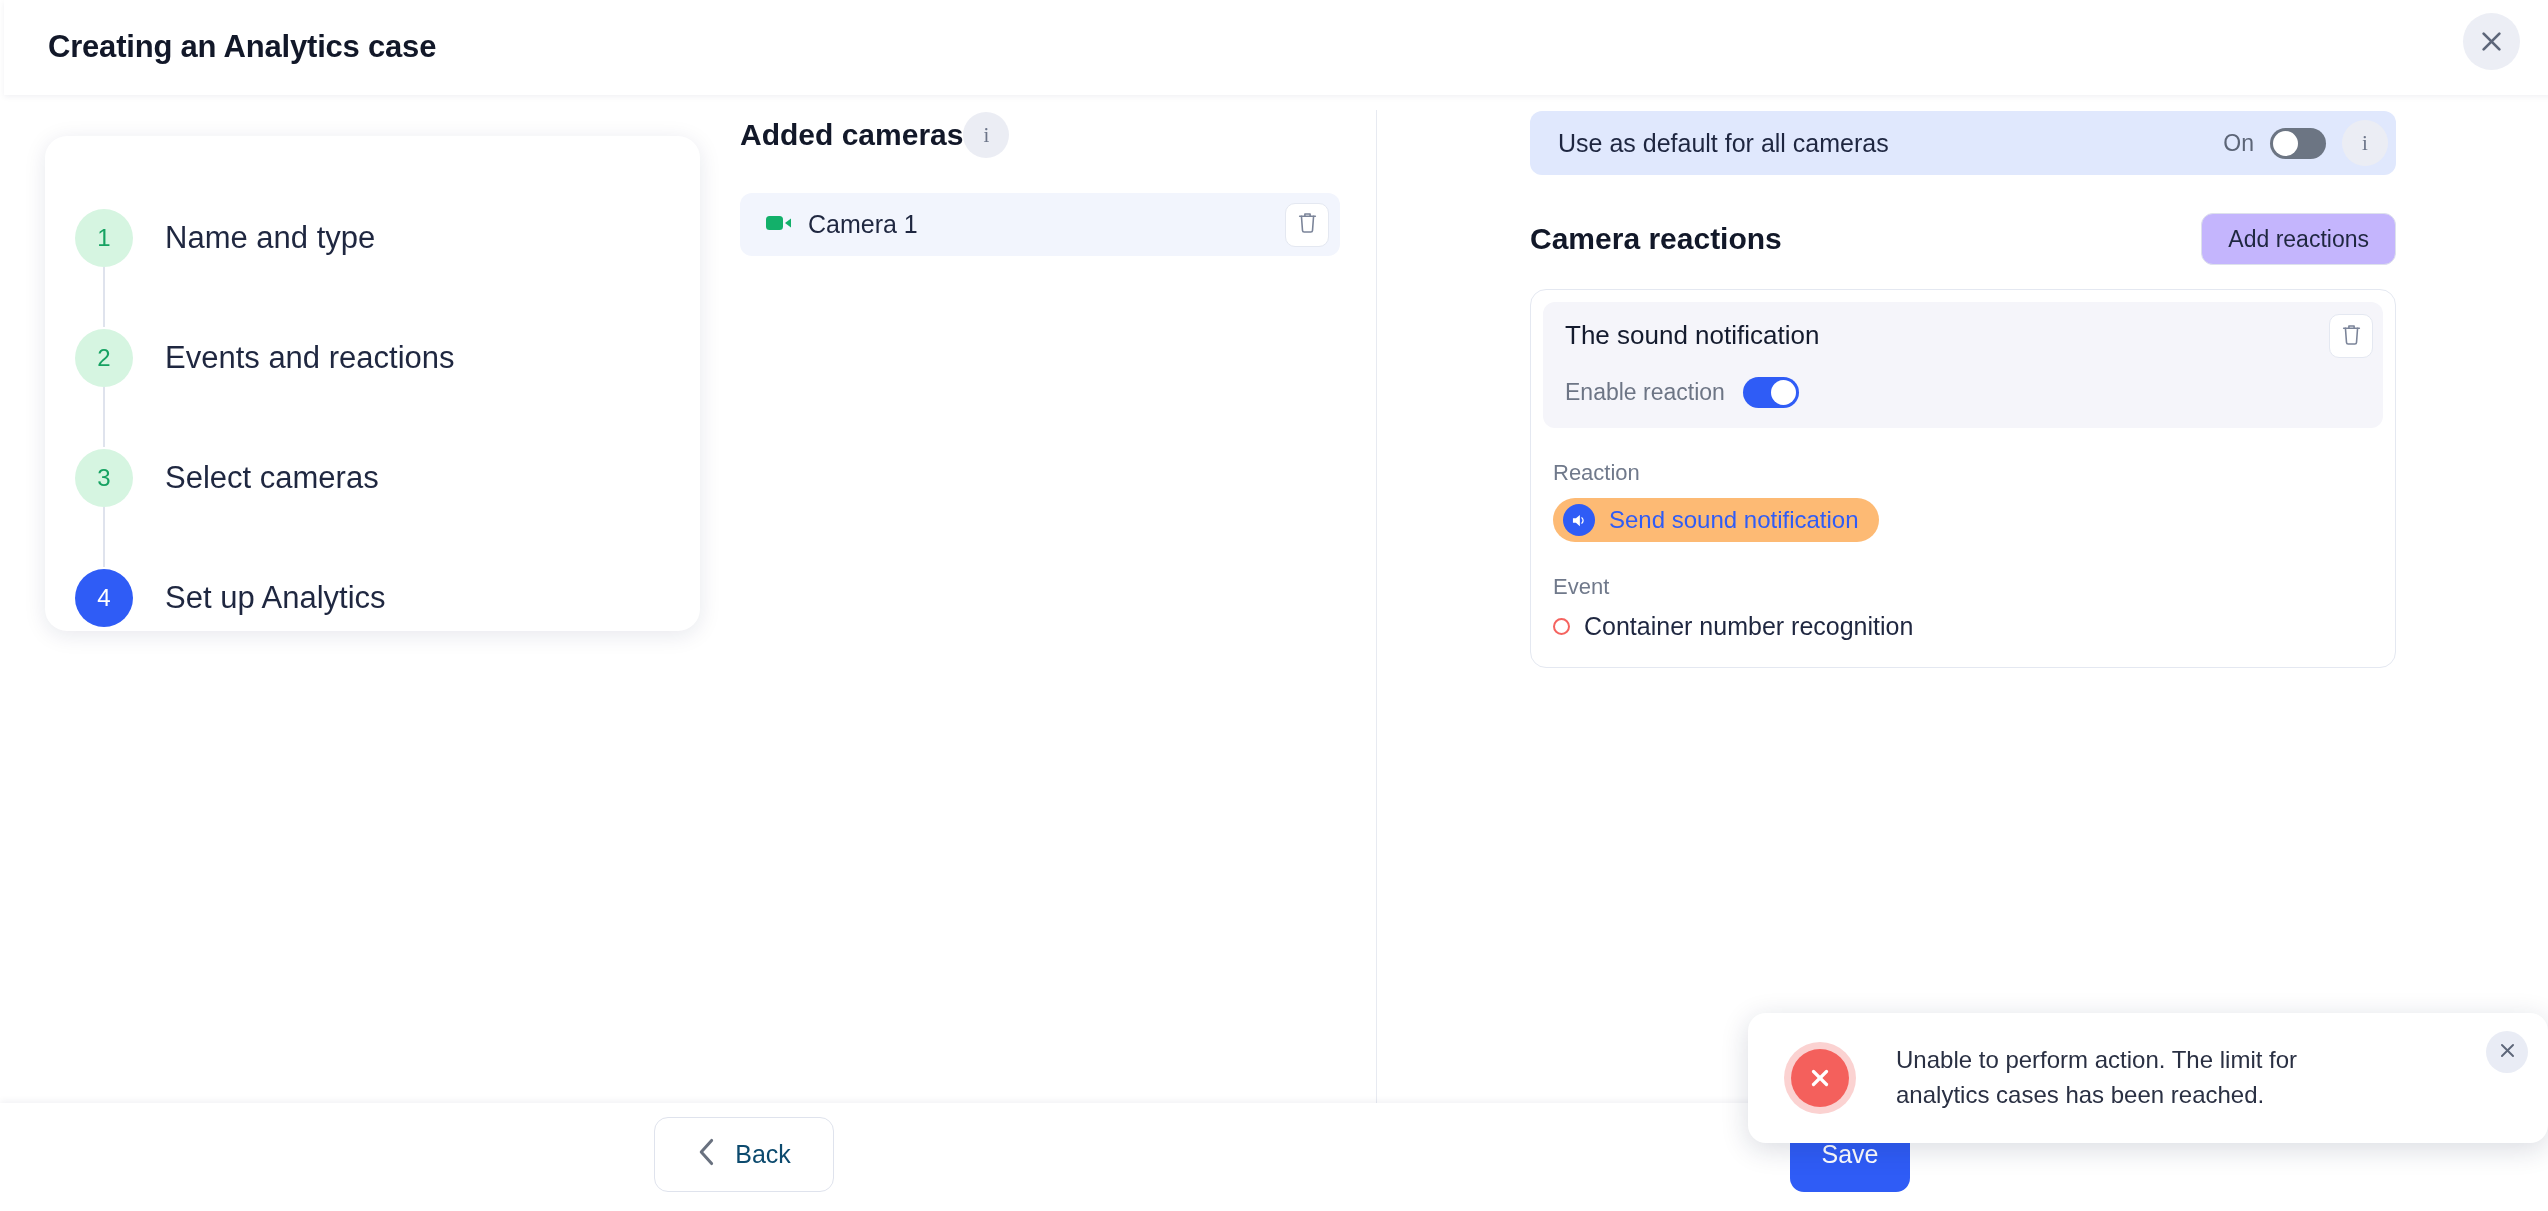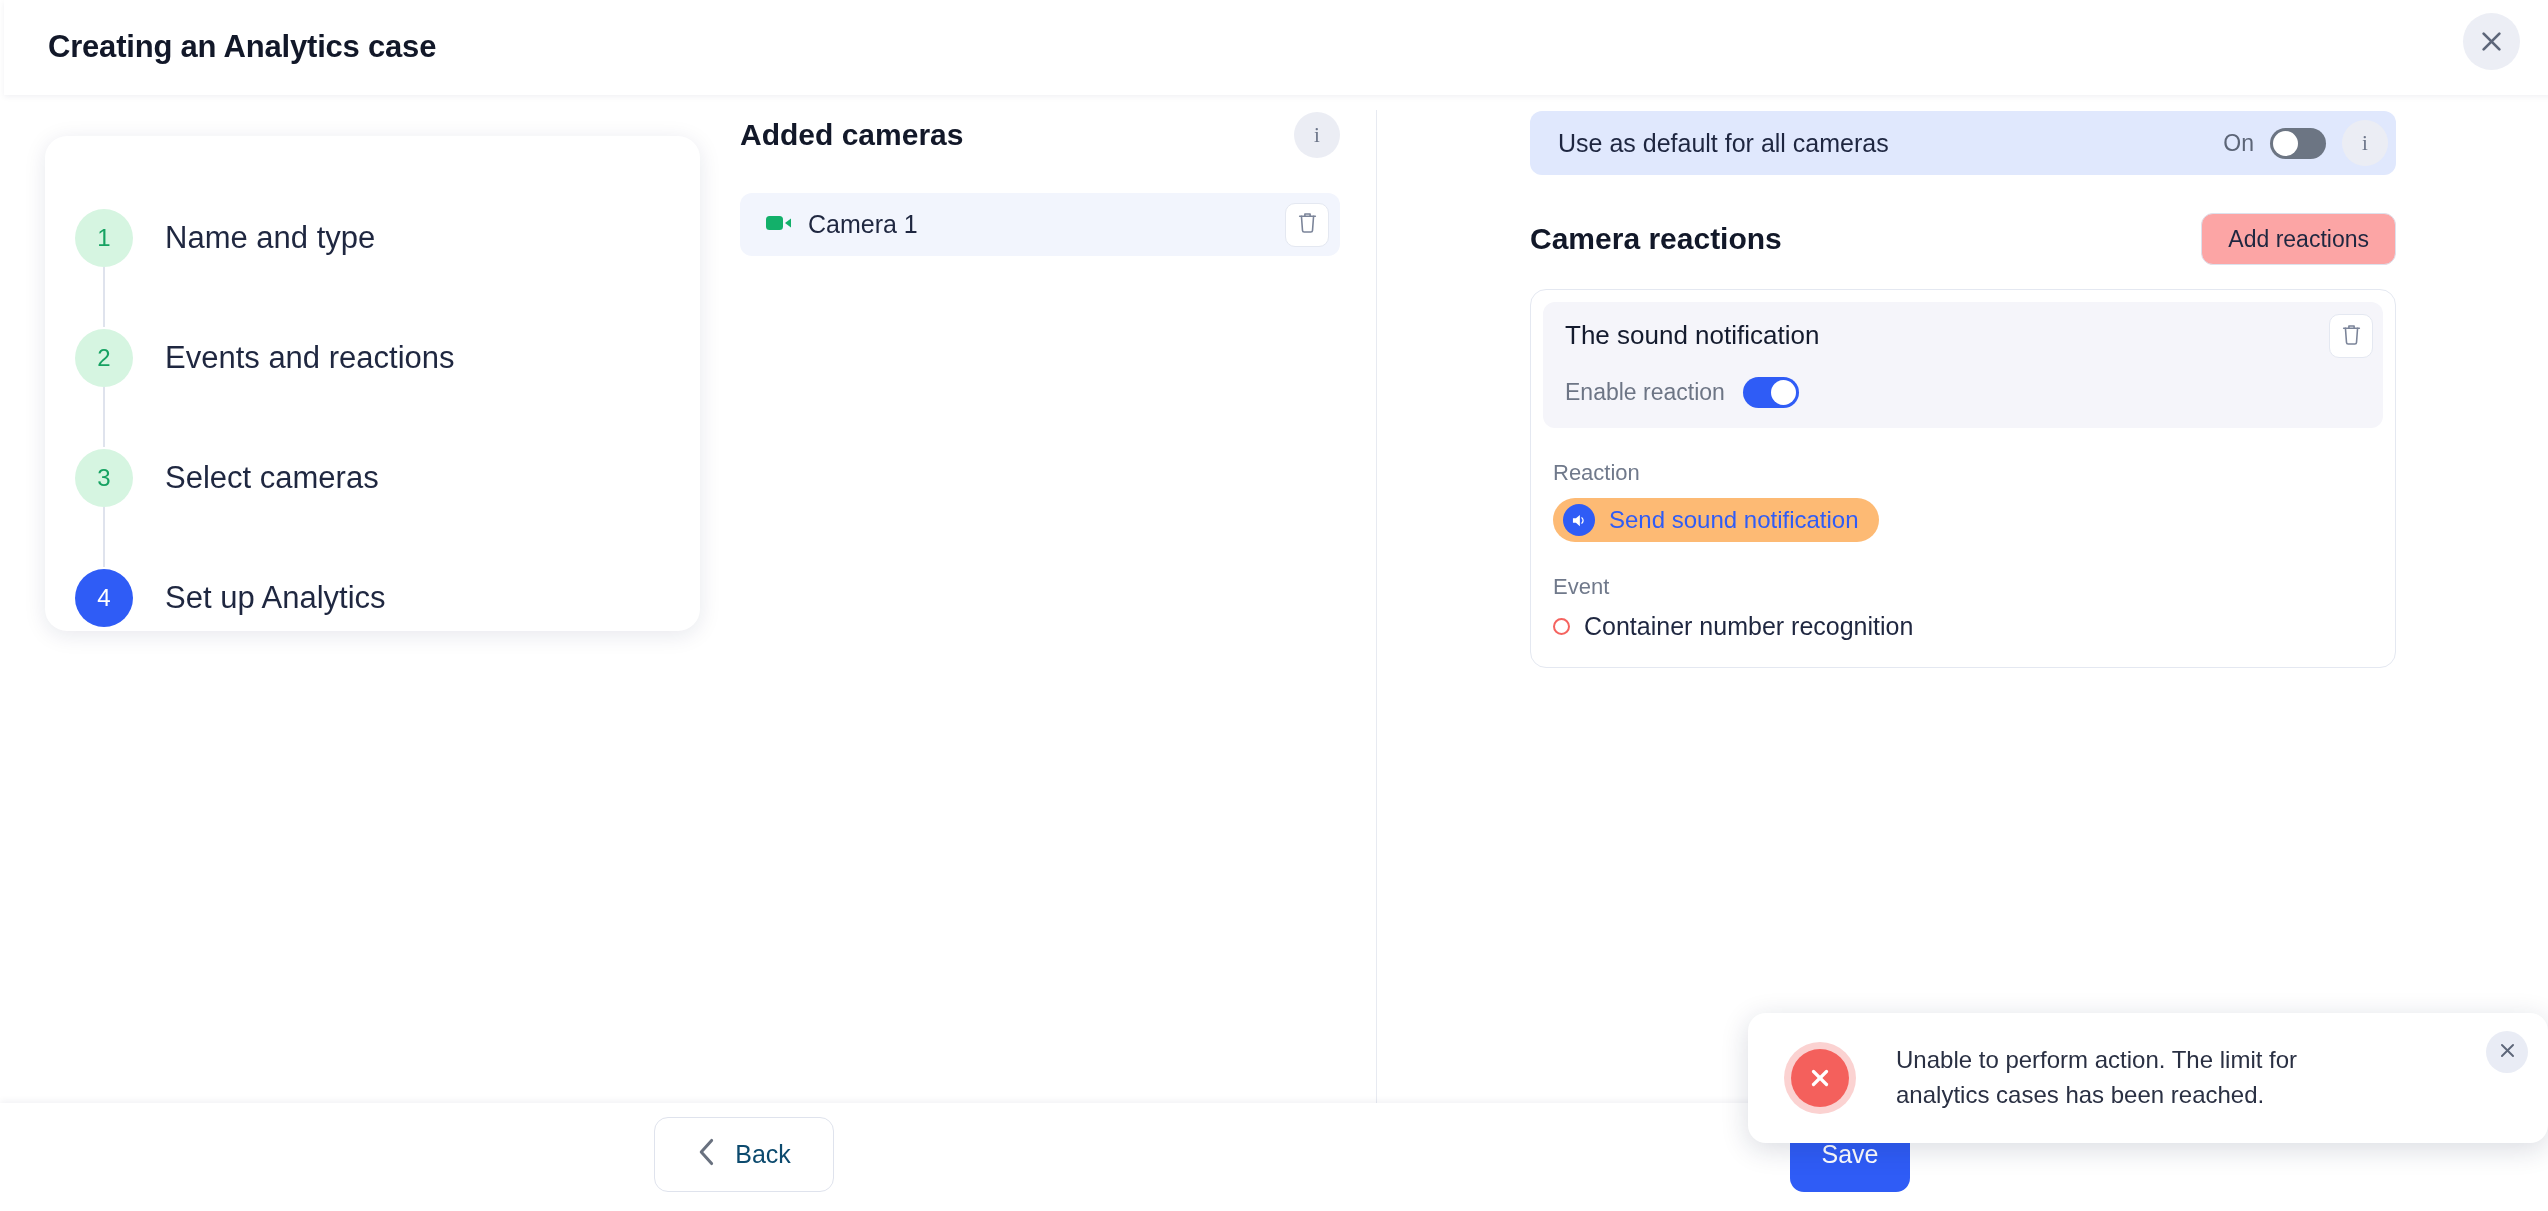--- a/index.html
+++ b/index.html
@@ -119,21 +119,20 @@
   
   .cameras-panel {
     position: absolute;
     left: 740px;
     top: 0px;
     width: 600px;
   }
   .cameras-header {
     display: flex;
     align-items: center;
-    justify-content: space-between;
     padding-top: 20px;
     height: 60px;
   }
   .cameras-title {
     font-size: 30px;
     font-weight: 700;
     color: #121829;
   }
   .info-circle {
     width: 46px;
@@ -251,21 +250,21 @@
   .reactions-title {
     font-size: 30px;
     font-weight: 700;
     color: #121829;
   }
   .add-reactions-btn {
     height: 52px;
     padding: 0 26px;
     border: 1px solid #dde1ec;
     border-radius: 12px;
-    background: #fca5a5;
+    background: #c4b5fd;
     font-size: 23px;
     color: #1f2740;
     font-family: "Liberation Sans", sans-serif;
     cursor: pointer;
     display: flex;
     align-items: center;
   }
 
   .reaction-card {
     margin-top: 22px;

